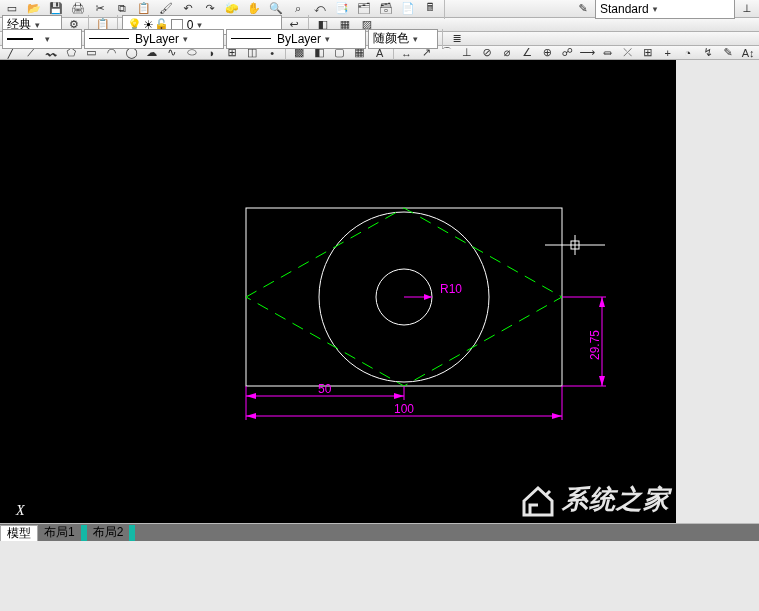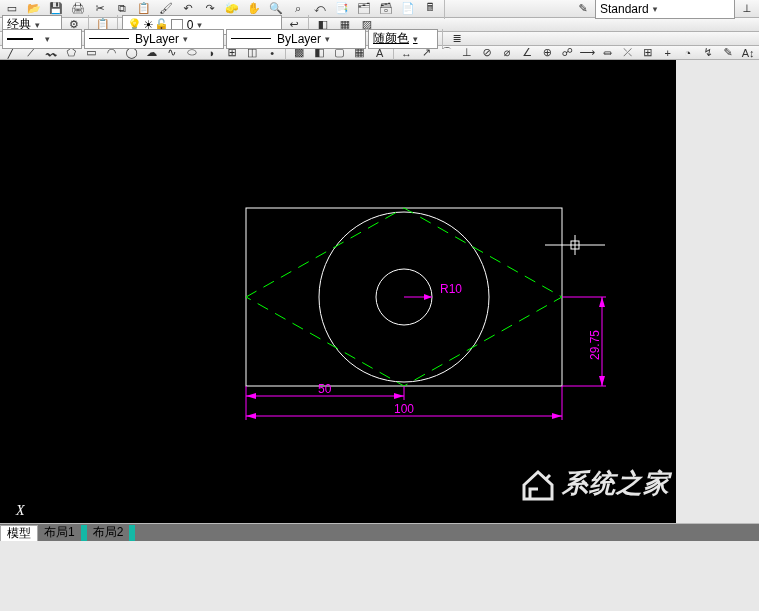--- a/index.html
+++ b/index.html
@@ -45,21 +45,21 @@
   }
   .dropdown::after {
     content: "▾";
     margin-left: 4px;
     color: #444;
     font-size: 9px;
   }
   .dd1 { width: 60px; }
   .dd2 { width: 160px; }
   .dd3 { width: 90px; }
-  .dd4 { width: 70px; text-decoration: underline; }
+  .dd4 { width: 70px; }
   .ltype-sample {
     width: 40px;
     height: 0;
     border-top: 1px solid #000;
     margin-right: 6px;
   }
   .bylayer-line {
     width: 26px;
     height: 2px;
     background: #000;
@@ -94,21 +94,21 @@
     height: 16px;
     display: flex;
     align-items: center;
     border-right: 6px solid #14b8a6;
     cursor: pointer;
   }
   .tab.active { background: #fff; border: 1px solid #aaa; border-bottom: none; }
   #watermark {
     position: absolute;
     right: 6px;
-    bottom: 22px;
+    bottom: 6px;
     display: flex;
     align-items: center;
     gap: 6px;
     opacity: .9;
     pointer-events: none;
   }
   #watermark .wm-icon {
     width: 36px; height: 34px;
   }
   #watermark .wm-text {

